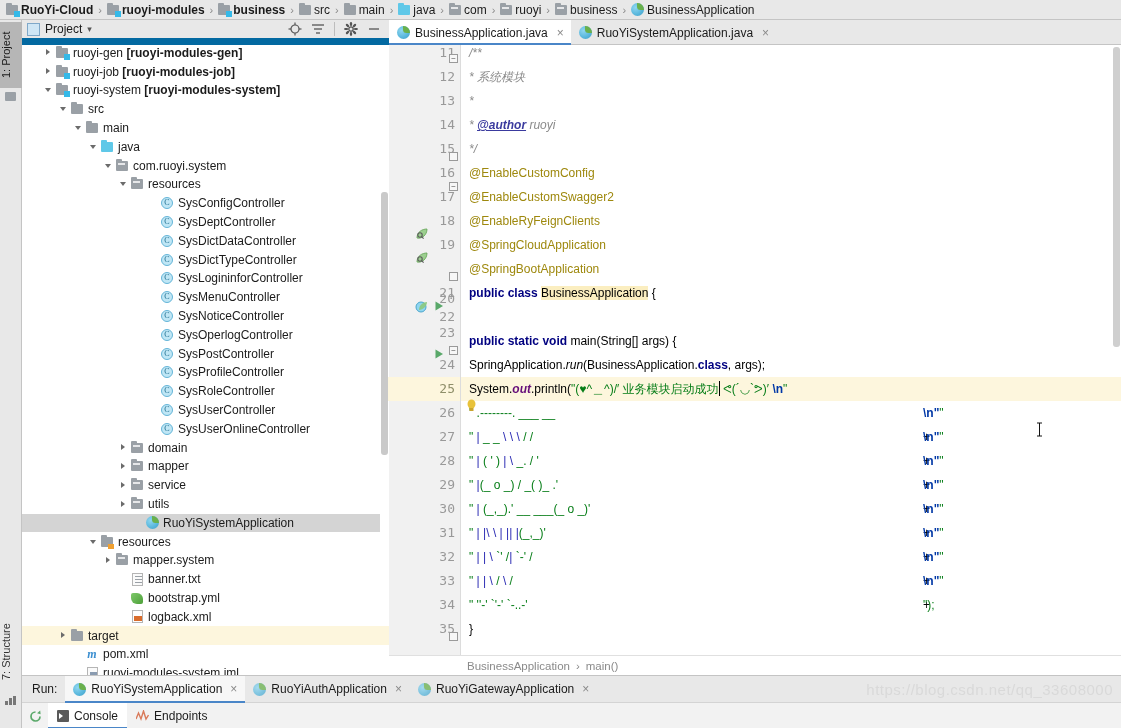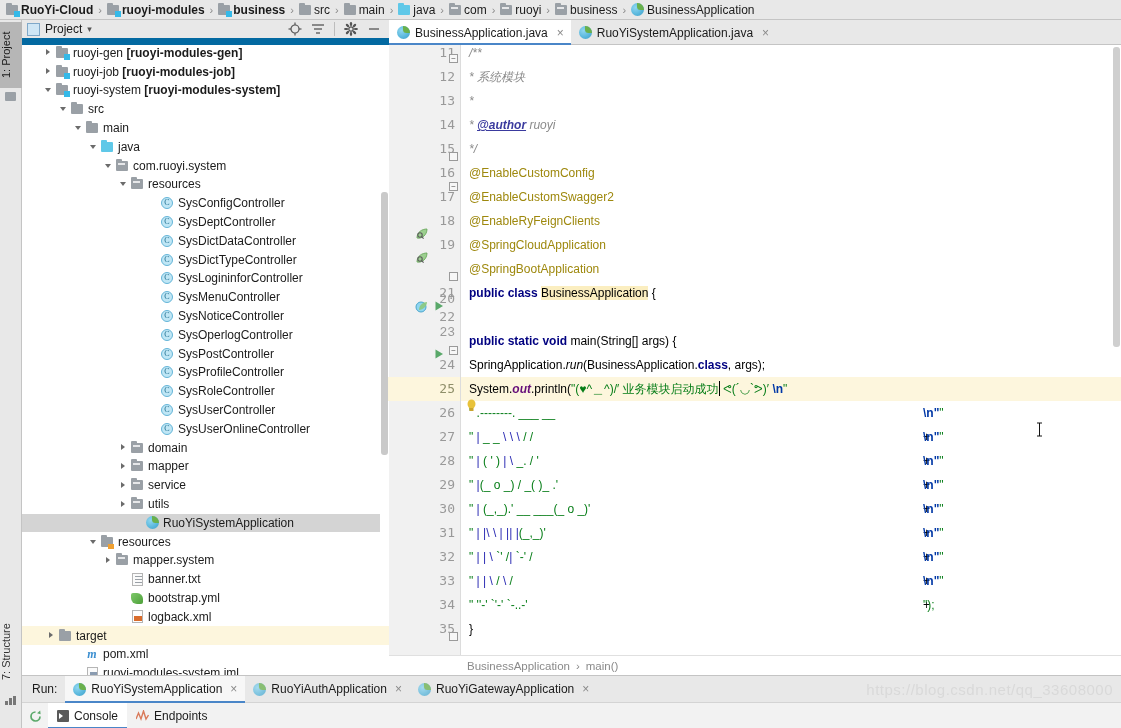--- a/index.html
+++ b/index.html
@@ -406,21 +406,21 @@
           </span>
           <span class="tlabel">ruoyi-modules-system.iml</span>
         </div>
         <div class="trow" style="position: absolute; left: 0px; width: 358px; top: 600.1px; padding-left: 51px;">
           <span class="arw "></span>
           <span class="ticon">
             <span class="ico ico-pom">m</span>
           </span>
           <span class="tlabel">pom.xml</span>
         </div>
-        <div class="trow yel" style="position: absolute; left: 0px; width: 430px; top: 581.3px; padding-left: 24px;">
+        <div class="trow yel" style="position: absolute; left: 0px; width: 430px; top: 581.3px; padding-left: 36px;">
           <span class="arw r"></span>
           <span class="ticon">
             <span class="ico ico-folder"></span>
           </span>
           <span class="tlabel">target</span>
         </div>
         <div class="trow" style="position: absolute; left: 0px; width: 358px; top: 543.7px; padding-left: 96px;">
           <span class="arw "></span>
           <span class="ticon">
             <span class="ico ico-yml"></span>
@@ -663,21 +663,21 @@
         <div class="lnrow" style="top: 44px;">13</div>
         <div class="lnrow" style="top: 68px;">14</div>
         <div class="lnrow" style="top: 92px;">15</div>
         <div class="lnrow" style="top: 116px;">16</div>
         <div class="lnrow" style="top: 140px;">17</div>
         <div class="lnrow" style="top: 164px;">18</div>
         <div class="lnrow" style="top: 188px;">19</div>
         <div class="lnrow" style="top: 212px; margin-top: 30px;">20</div>
         <div class="lnrow" style="top: 236px;">21</div>
         <div class="lnrow" style="top: 260px;">22</div>
-        <div class="lnrow" style="top: 276px; font-family: Liberation Mono, monospace;">23</div>
+        <div class="lnrow" style="top: 276px;">23</div>
         <div class="lnrow" style="top: 308px; margin-left: 32px;">24</div>
         <div class="lnrow cur" style="top: 332px;">25</div>
         <div class="lnrow" style="top: 356px;">26</div>
         <div class="lnrow" style="top: 380px;">27</div>
         <div class="lnrow" style="top: 404px;">28</div>
         <div class="lnrow" style="top: 428px;">29</div>
         <div class="lnrow" style="top: 452px;">30</div>
         <div class="lnrow" style="top: 476px;">31</div>
         <div class="lnrow" style="top: 500px;">32</div>
         <div class="lnrow" style="top: 524px;">33</div>

